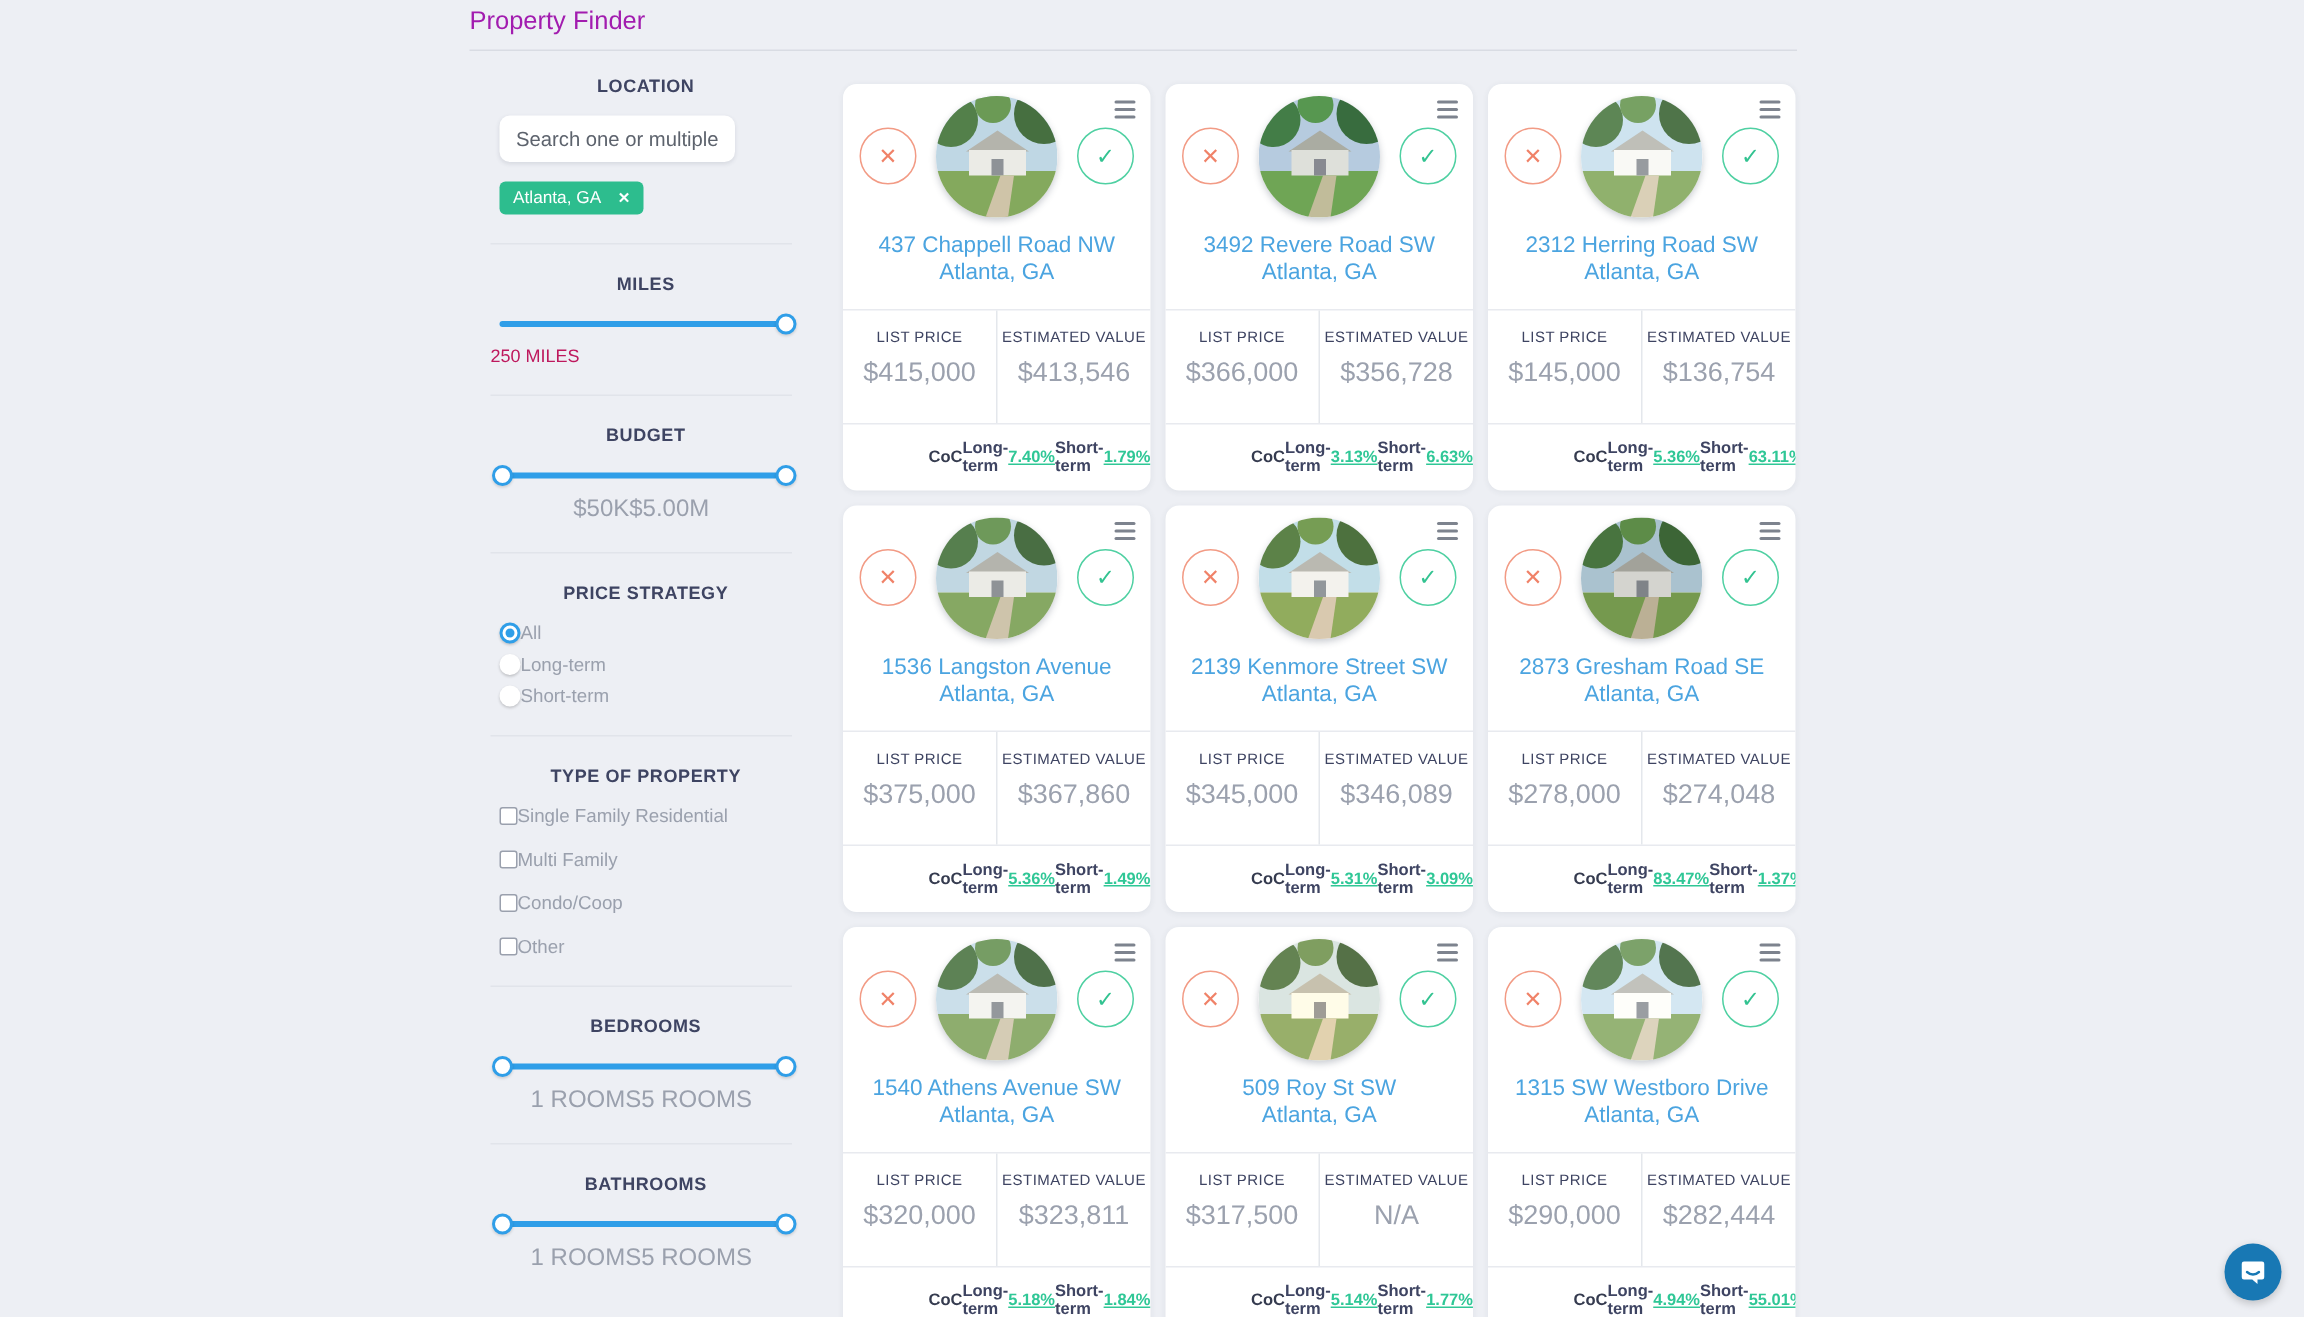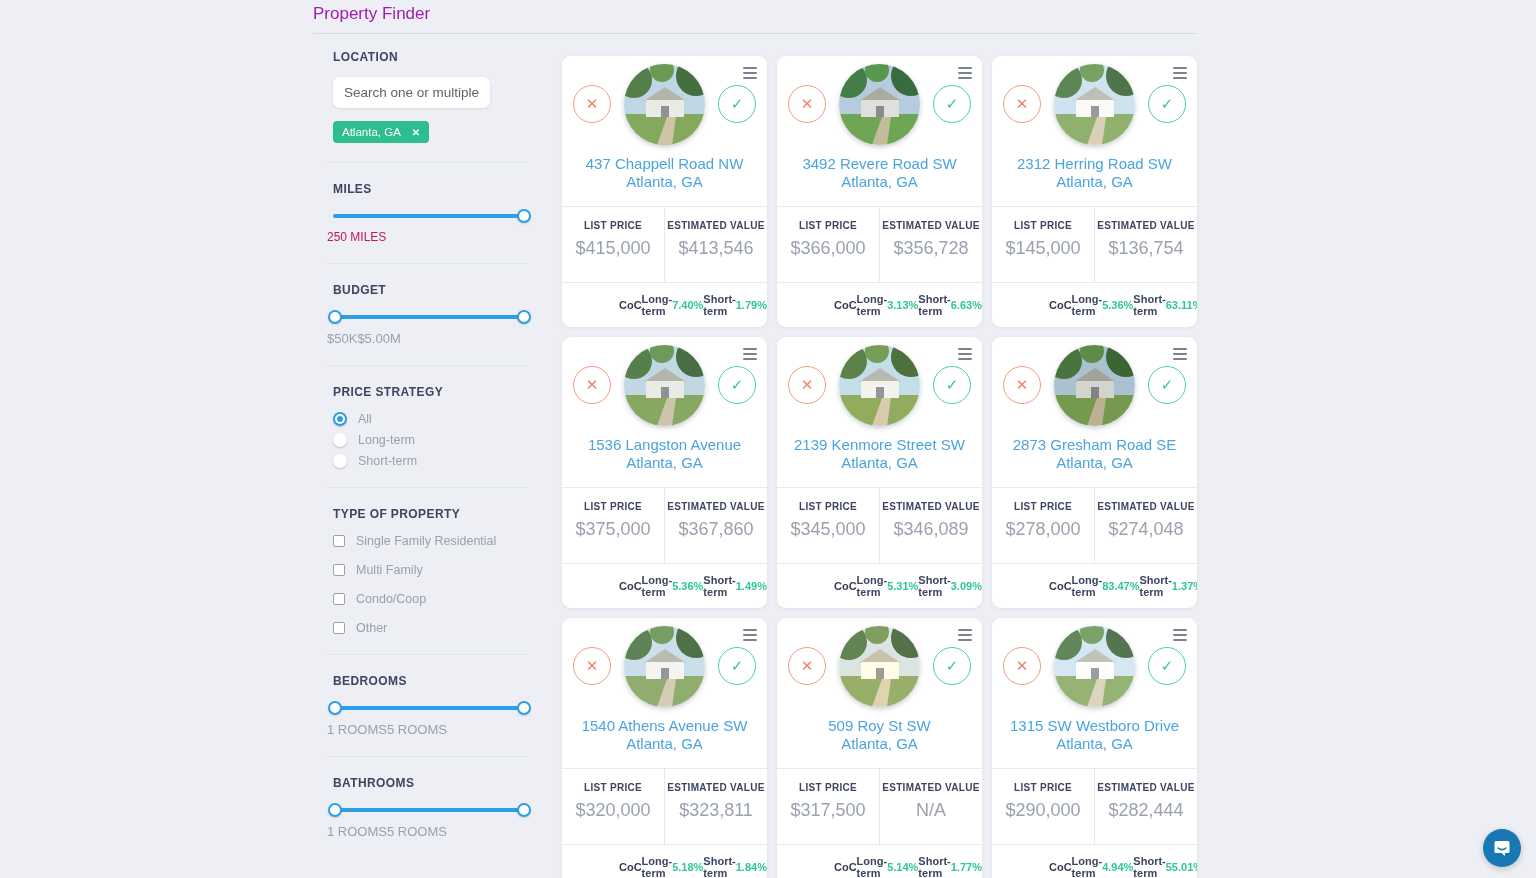--- a/index.html
+++ b/index.html
@@ -16,21 +16,21 @@
   }
   .header-divider{
     position:absolute; left:313px; top:33px; width:885px; height:1px;
     background:#d9dce3;
   }
 
   
   .sidebar{ position:absolute; left:327px; top:50px; width:201px; }
   .side-label{
     font-size:12px; font-weight:bold; color:#3e4462;
-    letter-spacing:.4px; margin:0 0 13px 6px;
+    letter-spacing:.4px; margin:0 0 13px 6px;text-align:center;
   }
   .side-divider{ height:1px; background:#e1e4ea; margin:19px 0; border:none; }
   .loc-input{
     display:block; width:157px; height:31px; margin-left:6px;
     border:none; border-radius:7px; background:#fff;
     box-shadow:0 1px 3px rgba(50,60,80,.12);
     padding:0 11px; font-size:13.5px; color:#555a63;
     font-family:"Liberation Sans", sans-serif; outline:none;
   }
   .loc-input::placeholder{ color:#5d636d; }
@@ -47,27 +47,27 @@
     background:#2f9ee8; border-radius:2px;
   }
   .slider .handle{
     position:absolute; top:0; width:14px; height:14px;
     background:#fff; border:2px solid #2f9ee8; border-radius:50%;
     box-shadow:0 1px 2px rgba(0,0,0,.15); cursor:pointer;
   }
   .slider .handle.left{ left:1px; }
   .slider .handle.right{ right:-3px; }
   .range-labels{
-    display:flex; justify-content:flex-start;
-    font-size:13px; color:#9aa0ad; margin-top:6px;
+    display:flex; justify-content:center;
+    font-size:16px; color:#9aa0ad; margin-top:6px;
   }
   .single-label{ font-size:12px; color:#be185d; margin-top:6px; }
 
   .radio-row, .check-row{
-    display:flex; align-items:center; gap:11px;
+    display:flex; align-items:center; gap:0;
     margin:0 0 7px 6px; font-size:12.5px; color:#9aa0ad; cursor:pointer;
   }
   .check-row{ margin-bottom:15px; }
   .radio{
     width:14px; height:14px; border-radius:50%; background:#fff;
     box-shadow:0 1px 2px rgba(0,0,0,.2); position:relative; flex:0 0 auto;
   }
   .radio.on{ border:2px solid #2f9ee8; }
   .radio.on::after{
     content:""; position:absolute; left:2px; top:2px; width:6px; height:6px;
@@ -118,30 +118,30 @@
     position:absolute; top:99px; left:0; width:100%; text-align:center;
     color:#4ba4e0; font-size:15px; line-height:1.22; cursor:pointer;
   }
   .price-row{
     display:flex; height:77px;
     border-top:1px solid #e8eaef; border-bottom:1px solid #e8eaef;
   }
   .price-col{ flex:1; text-align:center; padding-top:13px; }
   .price-col:first-child{ border-right:1px solid #e4e7ec; }
   .price-label{
-    font-size:10px; font-weight:bold; color:#3e4462; letter-spacing:.3px;
+    font-size:10px; font-weight:normal; color:#3e4462; letter-spacing:.3px;
   }
   .price-value{ font-size:18px; color:#9ba1ae; margin-top:7px; }
   .coc-row{
     height:43px; display:flex; align-items:center;
     justify-content:space-between; padding:0 9px; font-size:11px;
   }
   .coc-label{ font-weight:bold; color:#353b4f;margin-left:48px; }
   .coc-term{ color:#3e4462; font-weight:bold; }
-  .coc-value{ color:#2fc796; font-weight:bold; }
+  .coc-value{ color:#2fc796; font-weight:bold;text-decoration:underline; }
 
   
   .chat-btn{
     position:absolute; left:1483px; top:829px; width:38px; height:38px;
     border-radius:50%; background:#1878b4; display:flex; align-items:center;
     justify-content:center; cursor:pointer; box-shadow:0 2px 6px rgba(0,0,0,.2);
   }
 </style>
 </head>
 <body>

